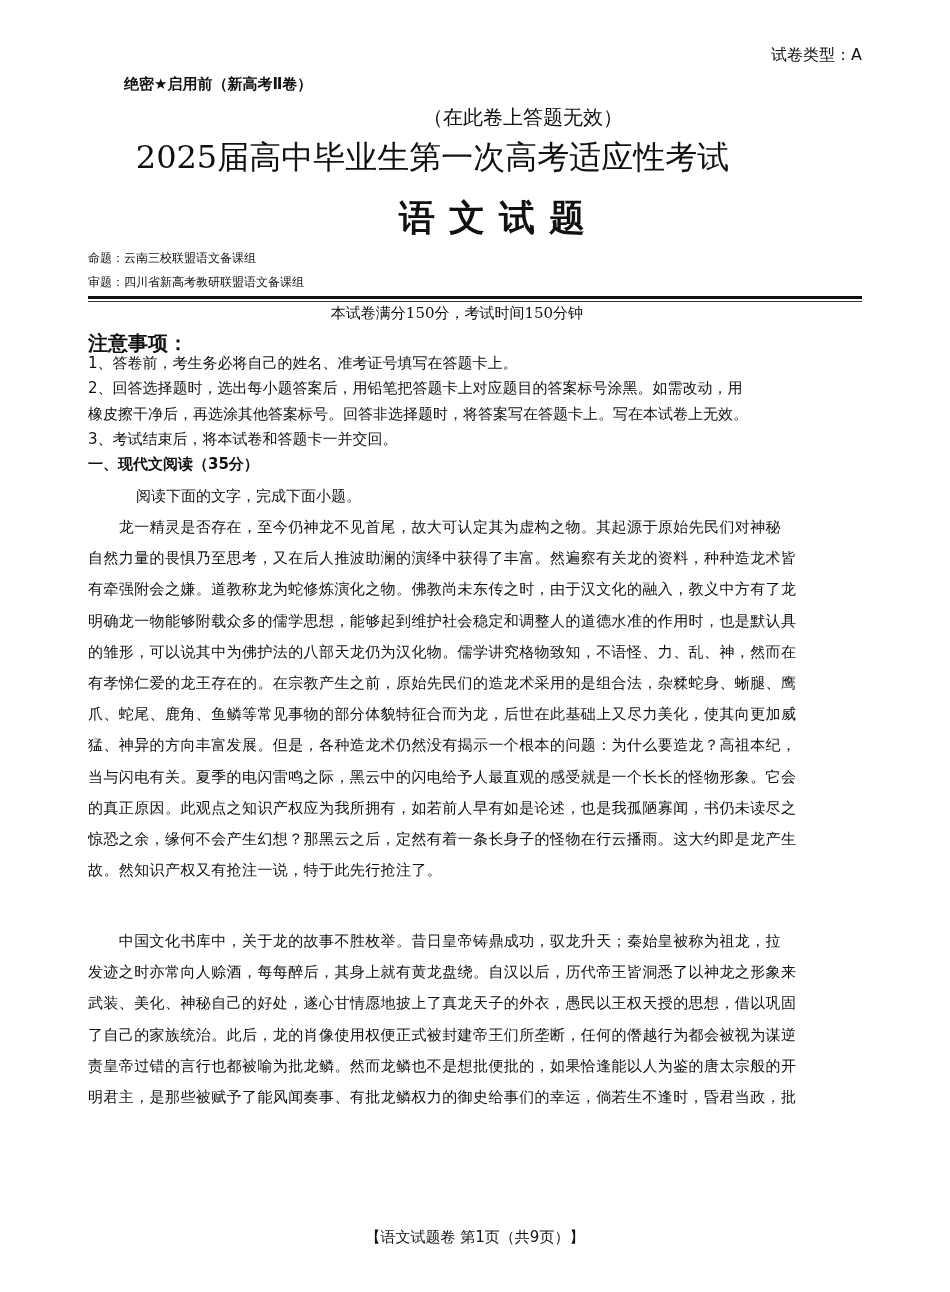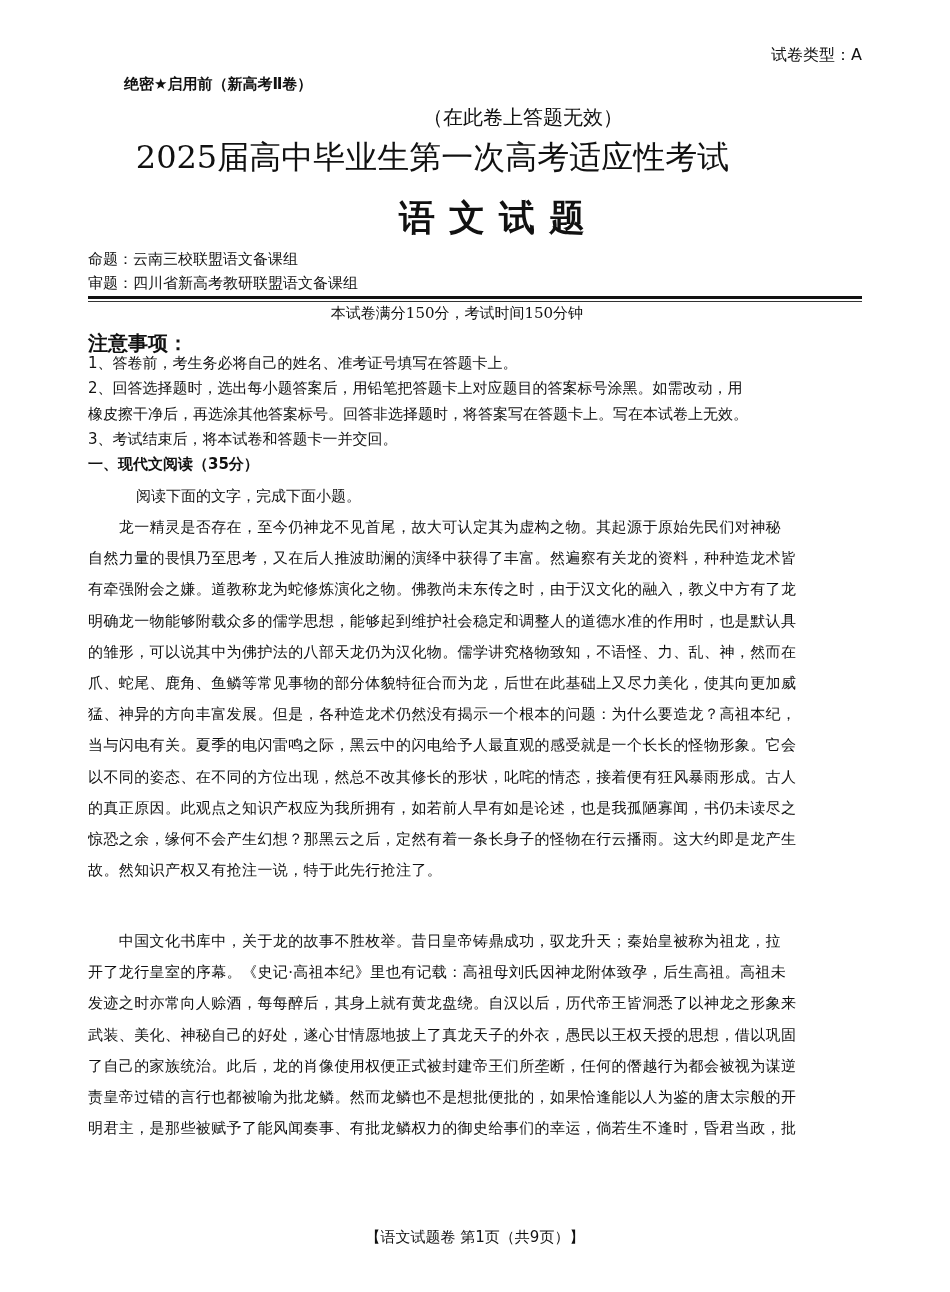--- a/index.html
+++ b/index.html
@@ -7,21 +7,21 @@
       width: 950px; height: 1292px; background: #ffffff; position: relative;
       overflow: hidden; color: #111;
       font-family: "DejaVu Serif", "Liberation Serif", serif;
     }
     .abs { position: absolute; white-space: nowrap; }
     .paper-type { right: 88px; top: 45px; font-family: "DejaVu Sans", sans-serif; font-weight: normal; font-size: 16px; }
     .confidential { left: 88px; top: 75px; font-family: "DejaVu Sans", sans-serif; font-weight: bold; font-size: 15px; margin-left: 36px; }
     .invalid-note { left: 0; width: 950px; text-align: center; top: 104px; font-size: 20px; padding-left: 48px; }
     .exam-title { left: 0; width: 865px; text-align: center; top: 136px; font-size: 32px; letter-spacing: 0px; }
     .subject-title { left: 0; width: 950px; text-align: center; top: 194px; font-size: 36px; font-weight: bold; letter-spacing: 14px; font-family: Liberation Serif, serif; padding-left: 24px; }
-    .credit { left: 88px; font-size: 15px; }
+    .credit { left: 88px; font-size: 12px; }
     .credit-1 { top: 250px; }
     .credit-2 { top: 274px; }
     .rule-thick { left: 88px; width: 774px; top: 296px; height: 3px; background: #111; }
     .rule-thin { left: 88px; width: 774px; top: 301px; height: 1px; background: #333; }
     .full-score { left: 0; width: 914px; text-align: center; top: 304px; font-size: 15px; }
     .notes-heading { left: 88px; top: 330px; font-family: "DejaVu Sans", sans-serif; font-weight: bold; font-size: 20px; }
     .note { left: 88px; font-size: 15px; font-family: "DejaVu Sans", sans-serif; }
     .note-1 { top: 354px; }
     .note-2a { top: 379px; }
     .note-2b { top: 405px; }
@@ -57,32 +57,31 @@
 
   <div class="abs section-heading">一、现代文阅读（35分）</div>
   <div class="abs instruction">阅读下面的文字，完成下面小题。</div>
 
   <div class="passage passage-1">
     <div class="line">　　龙一精灵是否存在，至今仍神龙不见首尾，故大可认定其为虚构之物。其起源于原始先民们对神秘</div>
     <div class="line">自然力量的畏惧乃至思考，又在后人推波助澜的演绎中获得了丰富。然遍察有关龙的资料，种种造龙术皆</div>
     <div class="line">有牵强附会之嫌。道教称龙为蛇修炼演化之物。佛教尚未东传之时，由于汉文化的融入，教义中方有了龙</div>
     <div class="line">明确龙一物能够附载众多的儒学思想，能够起到维护社会稳定和调整人的道德水准的作用时，也是默认具</div>
     <div class="line">的雏形，可以说其中为佛护法的八部天龙仍为汉化物。儒学讲究格物致知，不语怪、力、乱、神，然而在</div>
+    <div class="line">有孝悌仁爱的龙王存在的。在宗教产生之前，原始先民们的造龙术采用的是组合法，杂糅蛇身、蜥腿、鹰</div>
     <div class="line">爪、蛇尾、鹿角、鱼鳞等常见事物的部分体貌特征合而为龙，后世在此基础上又尽力美化，使其向更加威</div>
     <div class="line">猛、神异的方向丰富发展。但是，各种造龙术仍然没有揭示一个根本的问题：为什么要造龙？高祖本纪，</div>
     <div class="line">当与闪电有关。夏季的电闪雷鸣之际，黑云中的闪电给予人最直观的感受就是一个长长的怪物形象。它会</div>
-    <div class="line">以不同的姿态、在不同的方位出现，然总不改其修长的形状，叱咤的情态，接着便有狂风暴雨形成。古人</div>
     <div class="line">的真正原因。此观点之知识产权应为我所拥有，如若前人早有如是论述，也是我孤陋寡闻，书仍未读尽之</div>
     <div class="line">惊恐之余，缘何不会产生幻想？那黑云之后，定然有着一条长身子的怪物在行云播雨。这大约即是龙产生</div>
     <div class="line">故。然知识产权又有抢注一说，特于此先行抢注了。</div>
   </div>
 
   <div class="passage passage-2">
     <div class="line">　　中国文化书库中，关于龙的故事不胜枚举。昔日皇帝铸鼎成功，驭龙升天；秦始皇被称为祖龙，拉</div>
-    <div class="line">开了龙行皇室的序幕。《史记·高祖本纪》里也有记载：高祖母刘氏因神龙附体致孕，后生高祖。高祖未</div>
     <div class="line">发迹之时亦常向人赊酒，每每醉后，其身上就有黄龙盘绕。自汉以后，历代帝王皆洞悉了以神龙之形象来</div>
     <div class="line">武装、美化、神秘自己的好处，遂心甘情愿地披上了真龙天子的外衣，愚民以王权天授的思想，借以巩固</div>
     <div class="line">了自己的家族统治。此后，龙的肖像使用权便正式被封建帝王们所垄断，任何的僭越行为都会被视为谋逆</div>
     <div class="line">责皇帝过错的言行也都被喻为批龙鳞。然而龙鳞也不是想批便批的，如果恰逢能以人为鉴的唐太宗般的开</div>
     <div class="line">明君主，是那些被赋予了能风闻奏事、有批龙鳞权力的御史给事们的幸运，倘若生不逢时，昏君当政，批</div>
   </div>
 
   <div class="abs footer">【语文试题卷  第1页（共9页）】</div>
 </div>
 

